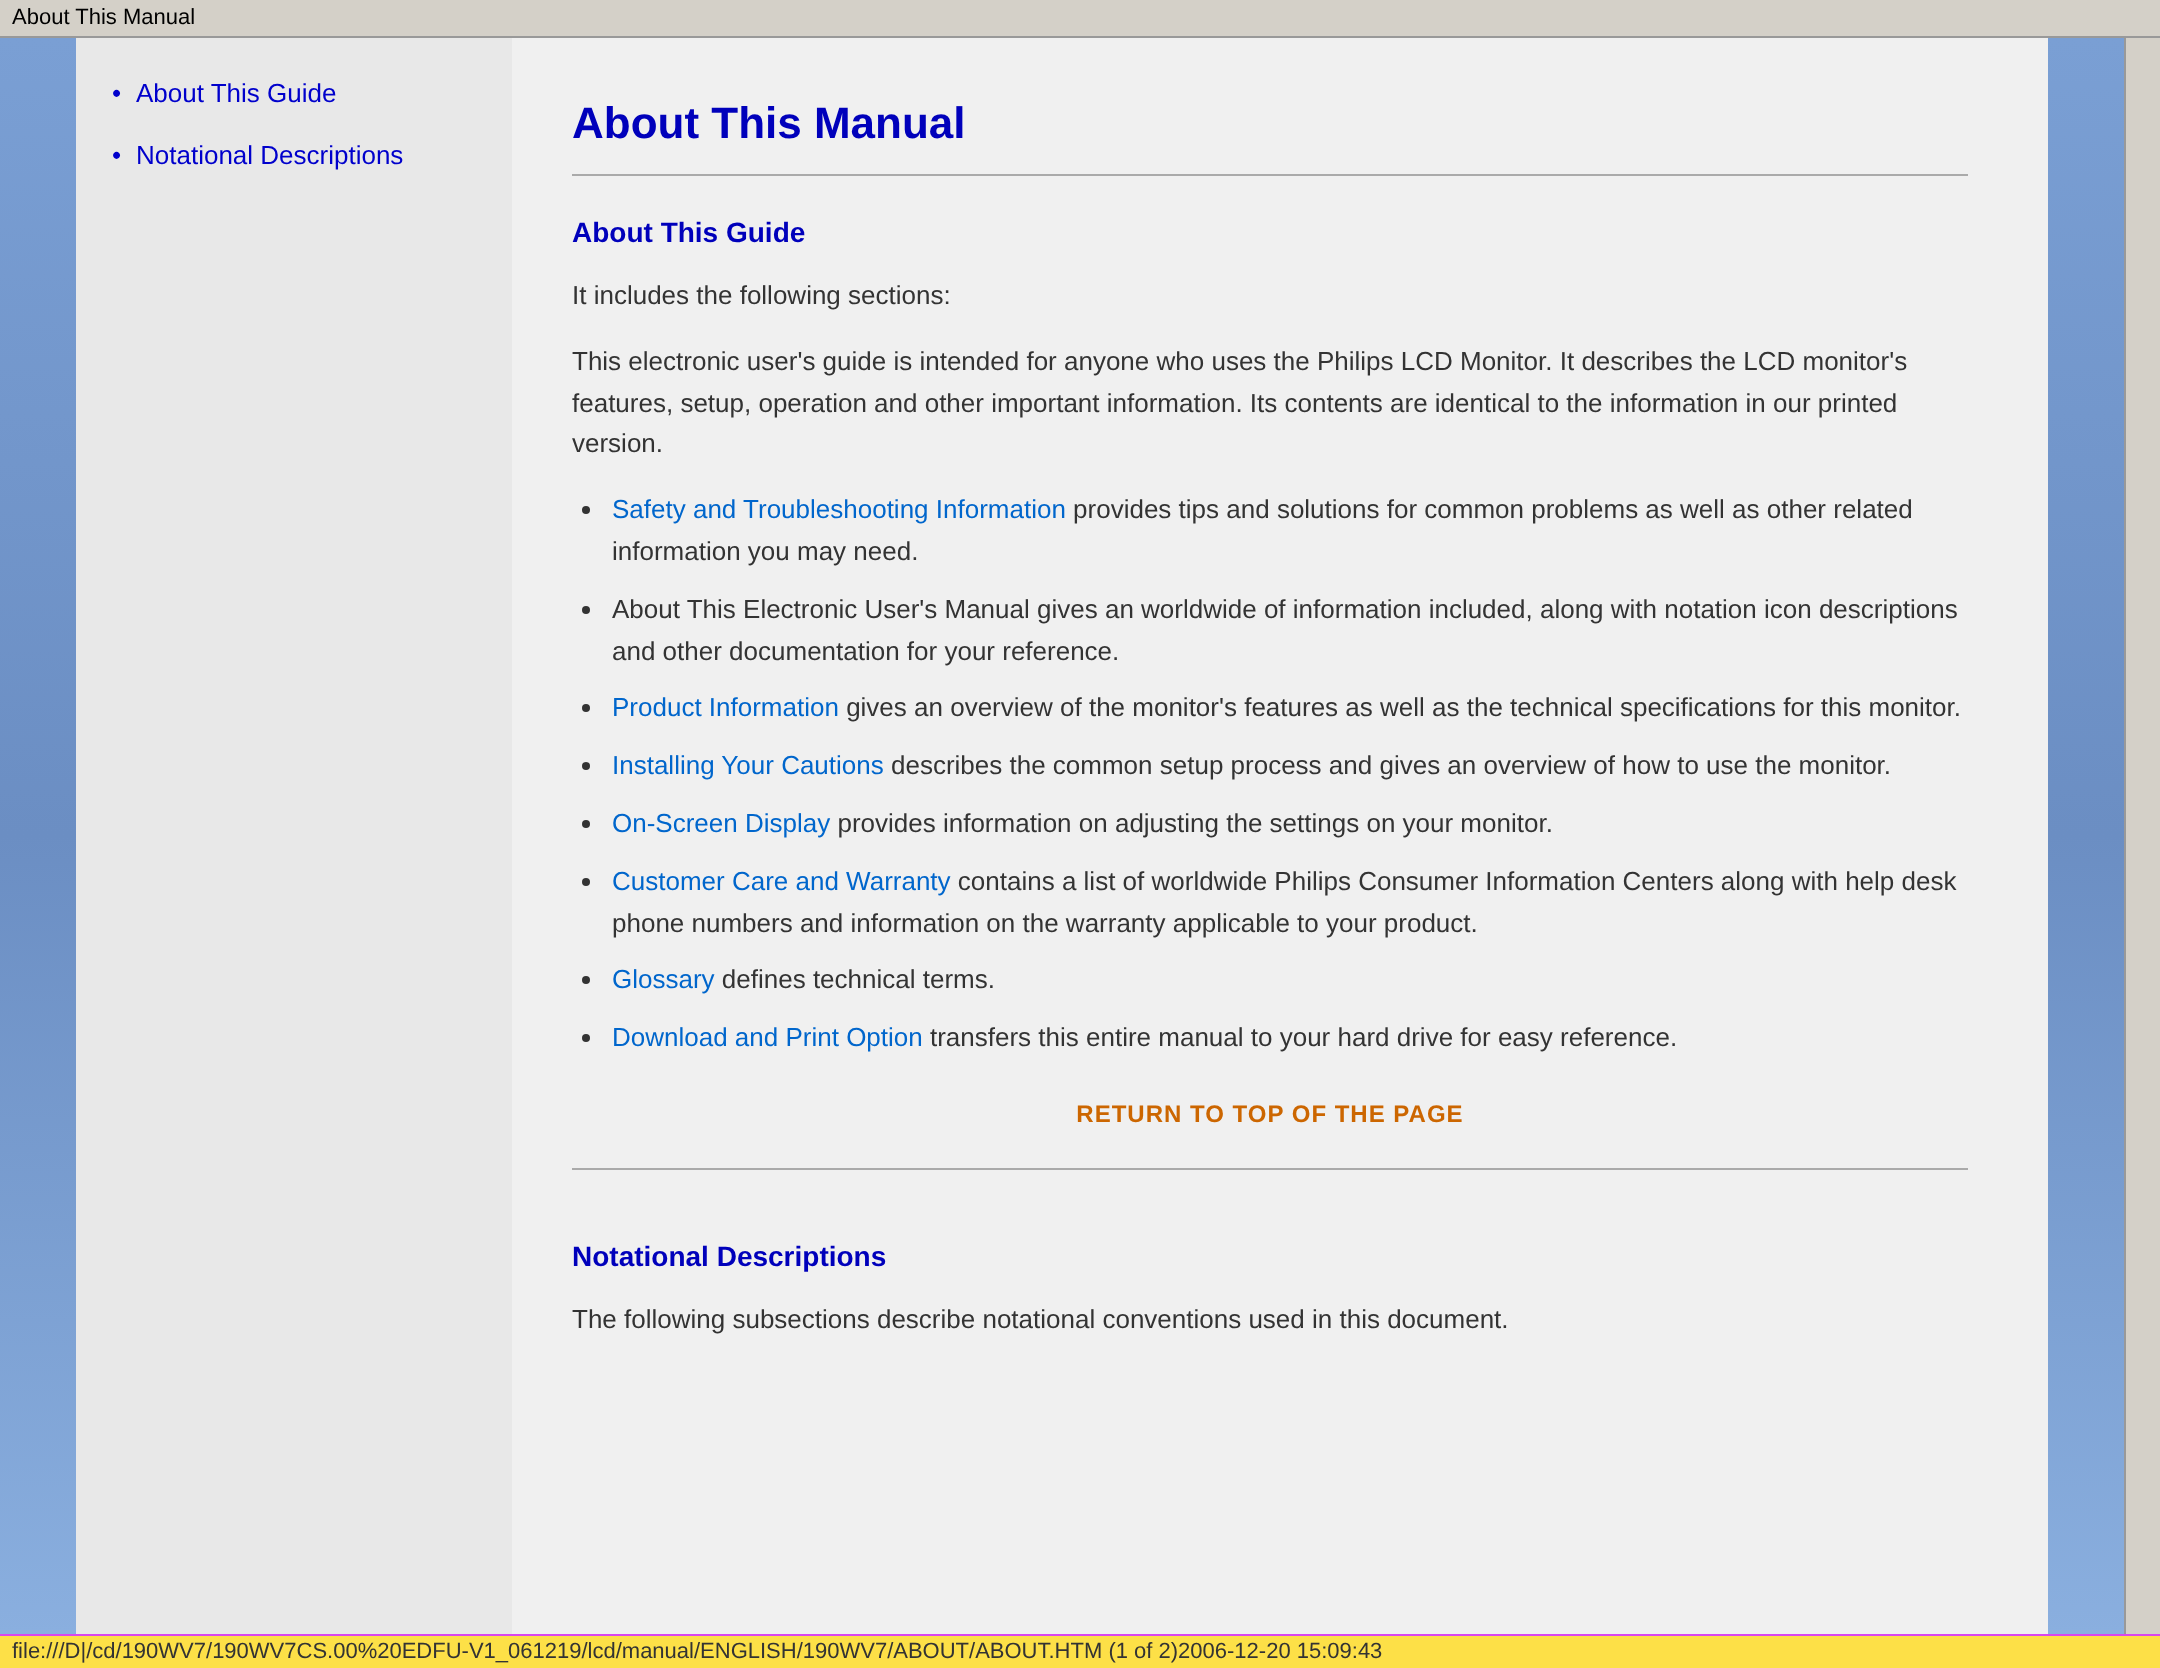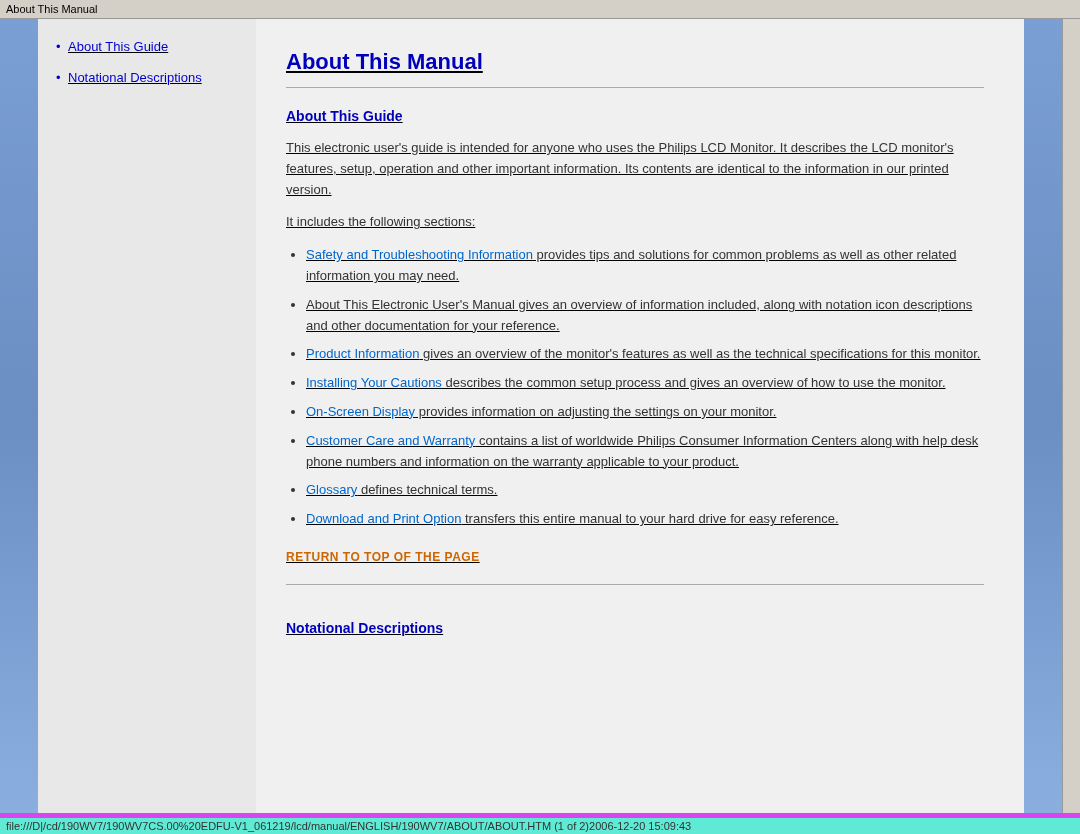--- a/index.html
+++ b/index.html
@@ -17,21 +17,20 @@
       padding: 3px 6px;
       font-size: 11px;
       color: #000;
       border-bottom: 1px solid #999;
       flex-shrink: 0;
     }
     .main-layout {
       display: flex;
       flex: 1;
       background: #22c55e;
-      text-decoration: underline;
     }
     .left-accent {
       width: 38px;
       background: linear-gradient(to bottom, #7a9fd4 0%, #6b8ec3 50%, #8aafdf 100%);
       flex-shrink: 0;
     }
     .sidebar {
       width: 218px;
       background: #e8e8e8;
       padding: 20px 10px 10px 20px;
@@ -101,36 +100,36 @@
       margin-bottom: 8px;
       line-height: 1.6;
       color: #333;
       font-size: 13px;
     }
     .bullet-list li a {
       color: #0066cc;
       text-decoration: none;
     }
     .return-link {
-      text-align: left;
+      text-align: center;
       margin: 20px 0;
       font-size: 12px;
     }
     .return-link a {
       color: #cc6600;
       text-decoration: none;
       font-weight: bold;
       letter-spacing: 0.5px;
     }
     .status-bar {
-      background: #5eead4;
+      background: #fde047;
       padding: 2px 6px;
       font-size: 11px;
       color: #333;
-      border-top: 5px solid #d946ef;
+      border-top: 1px solid #d946ef;
       flex-shrink: 0;
     }
     .bold-text {
       font-weight: bold;
       color: #333;
     }
   </style>
 </head>
 <body>
 
@@ -149,29 +148,29 @@
   </div>
 
   <div class="content-area">
     <h1 class="page-title">About This Manual</h1>
     <hr class="divider">
 
     
     <section id="about-guide">
       <h2 class="section-title">About This Guide</h2>
 
+      <p class="body-text">It includes the following sections:</p>
       <p class="body-text">This electronic user's guide is intended for anyone who uses the Philips LCD Monitor. It describes the LCD monitor's features, setup, operation and other important information. Its contents are identical to the information in our printed version.</p>
-      <p class="body-text">It includes the following sections:</p>
 
       <ul class="bullet-list">
         <li>
           <a href="#">Safety and Troubleshooting Information</a><span> provides tips and solutions for common problems as well as other related information you may need.</span>
         </li>
         <li>
-          <span>About This Electronic User's Manual gives an overview of information included, along with notation icon descriptions and other documentation for your reference.</span>
+          <span>About This Electronic User's Manual gives an worldwide of information included, along with notation icon descriptions and other documentation for your reference.</span>
         </li>
         <li>
           <a href="#">Product Information</a><span> gives an overview of the monitor's features as well as the technical specifications for this monitor.</span>
         </li>
         <li>
           <a href="#">Installing Your Cautions</a><span> describes the common setup process and gives an overview of how to use the monitor.</span>
         </li>
         <li>
           <a href="#">On-Screen Display</a><span> provides information on adjusting the settings on your monitor.</span>
         </li>
@@ -190,20 +189,21 @@
         <a href="#">RETURN TO TOP OF THE PAGE</a>
       </div>
     </section>
 
     <hr class="divider">
     <br>
 
     
     <section id="notational">
       <h2 class="section-title">Notational Descriptions</h2>
+      <p class="body-text">The following subsections describe notational conventions used in this document.</p>
     </section>
   </div>
 
   <div class="right-accent"></div>
   <div class="right-scrollbar"></div>
 </div>
 
 <div class="status-bar">
   <span>file:///D|/cd/190WV7/190WV7CS.00%20EDFU-V1_061219/lcd/manual/ENGLISH/190WV7/ABOUT/ABOUT.HTM (1 of 2)2006-12-20 15:09:43</span>
 </div>

